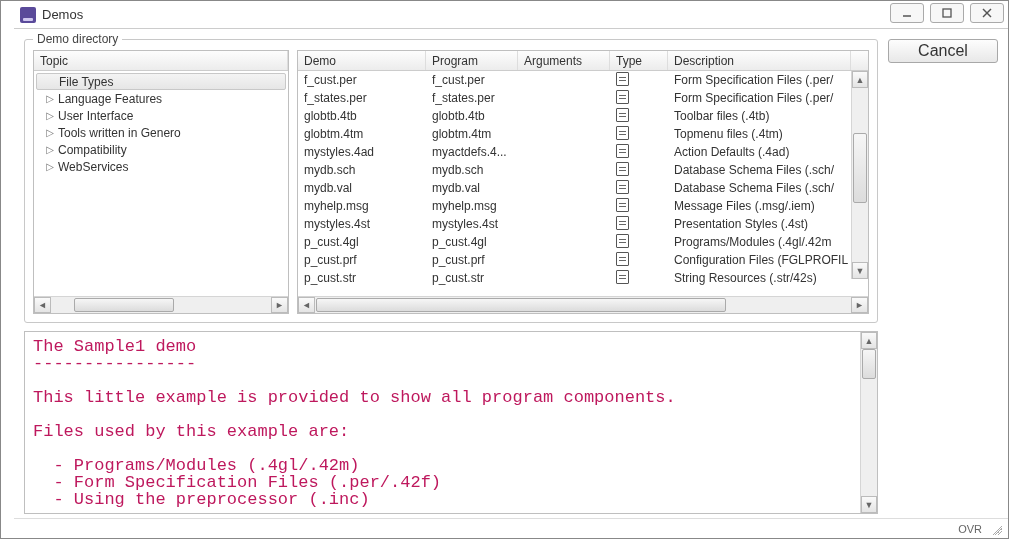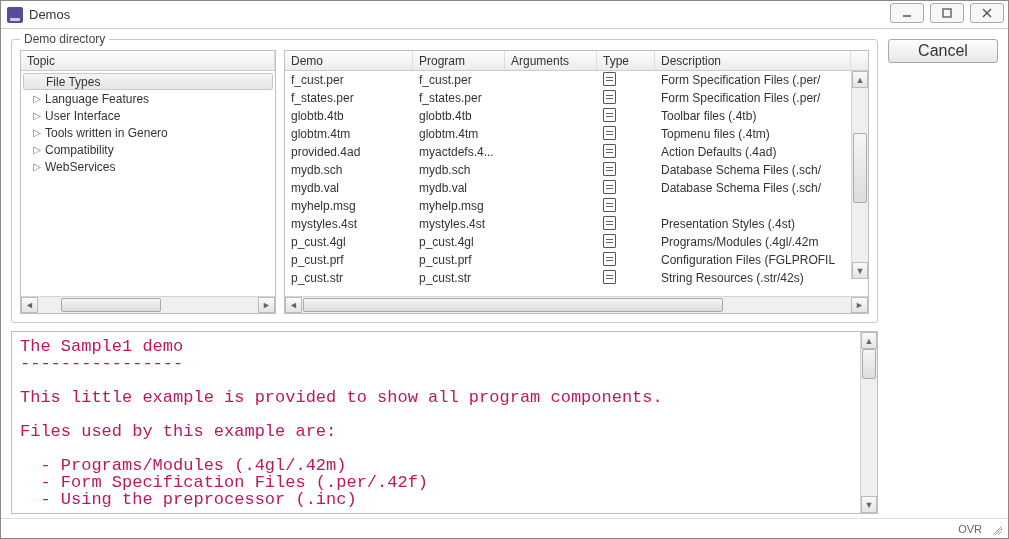--- a/index.html
+++ b/index.html
@@ -15,20 +15,21 @@
     overflow: hidden;
   }
   .window {
     width: 1009px;
     height: 539px;
     background: #fff;
     border: 1px solid #888;
     display: flex;
     flex-direction: column;
     position: relative;
+    padding-left: 13px;
   }
   .titlebar {
     height: 28px;
     background: #fff;
     border-bottom: 1px solid #ccc;
     display: flex;
     align-items: center;
     padding: 0 6px;
     position: relative;
   }
@@ -412,21 +413,21 @@
                   <div class="gcell" style="flex:1">Toolbar files (.4tb)</div>
                 </div>
                 <div class="grid-row">
                   <div class="gcell" style="width:128px">globtm.4tm</div>
                   <div class="gcell" style="width:92px">globtm.4tm</div>
                   <div class="gcell" style="width:92px"></div>
                   <div class="gcell" style="width:58px"><span class="type-icon"></span></div>
                   <div class="gcell" style="flex:1">Topmenu files (.4tm)</div>
                 </div>
                 <div class="grid-row">
-                  <div class="gcell" style="width:128px">provided.4ad</div>
+                  <div class="gcell" style="width:128px">mystyles.4ad</div>
                   <div class="gcell" style="width:92px">myactdefs.4...</div>
                   <div class="gcell" style="width:92px"></div>
                   <div class="gcell" style="width:58px"><span class="type-icon"></span></div>
                   <div class="gcell" style="flex:1">Action Defaults (.4ad)</div>
                 </div>
                 <div class="grid-row">
                   <div class="gcell" style="width:128px">mydb.sch</div>
                   <div class="gcell" style="width:92px">mydb.sch</div>
                   <div class="gcell" style="width:92px"></div>
                   <div class="gcell" style="width:58px"><span class="type-icon"></span></div>
@@ -437,20 +438,21 @@
                   <div class="gcell" style="width:92px">mydb.val</div>
                   <div class="gcell" style="width:92px"></div>
                   <div class="gcell" style="width:58px"><span class="type-icon"></span></div>
                   <div class="gcell" style="flex:1">Database Schema Files (.sch/</div>
                 </div>
                 <div class="grid-row">
                   <div class="gcell" style="width:128px">myhelp.msg</div>
                   <div class="gcell" style="width:92px">myhelp.msg</div>
                   <div class="gcell" style="width:92px"></div>
                   <div class="gcell" style="width:58px"><span class="type-icon"></span></div>
+                  <div class="gcell" style="flex:1">Message Files (.msg/.iem)</div>
                 </div>
                 <div class="grid-row">
                   <div class="gcell" style="width:128px">mystyles.4st</div>
                   <div class="gcell" style="width:92px">mystyles.4st</div>
                   <div class="gcell" style="width:92px"></div>
                   <div class="gcell" style="width:58px"><span class="type-icon"></span></div>
                   <div class="gcell" style="flex:1">Presentation Styles (.4st)</div>
                 </div>
                 <div class="grid-row">
                   <div class="gcell" style="width:128px">p_cust.4gl</div>

